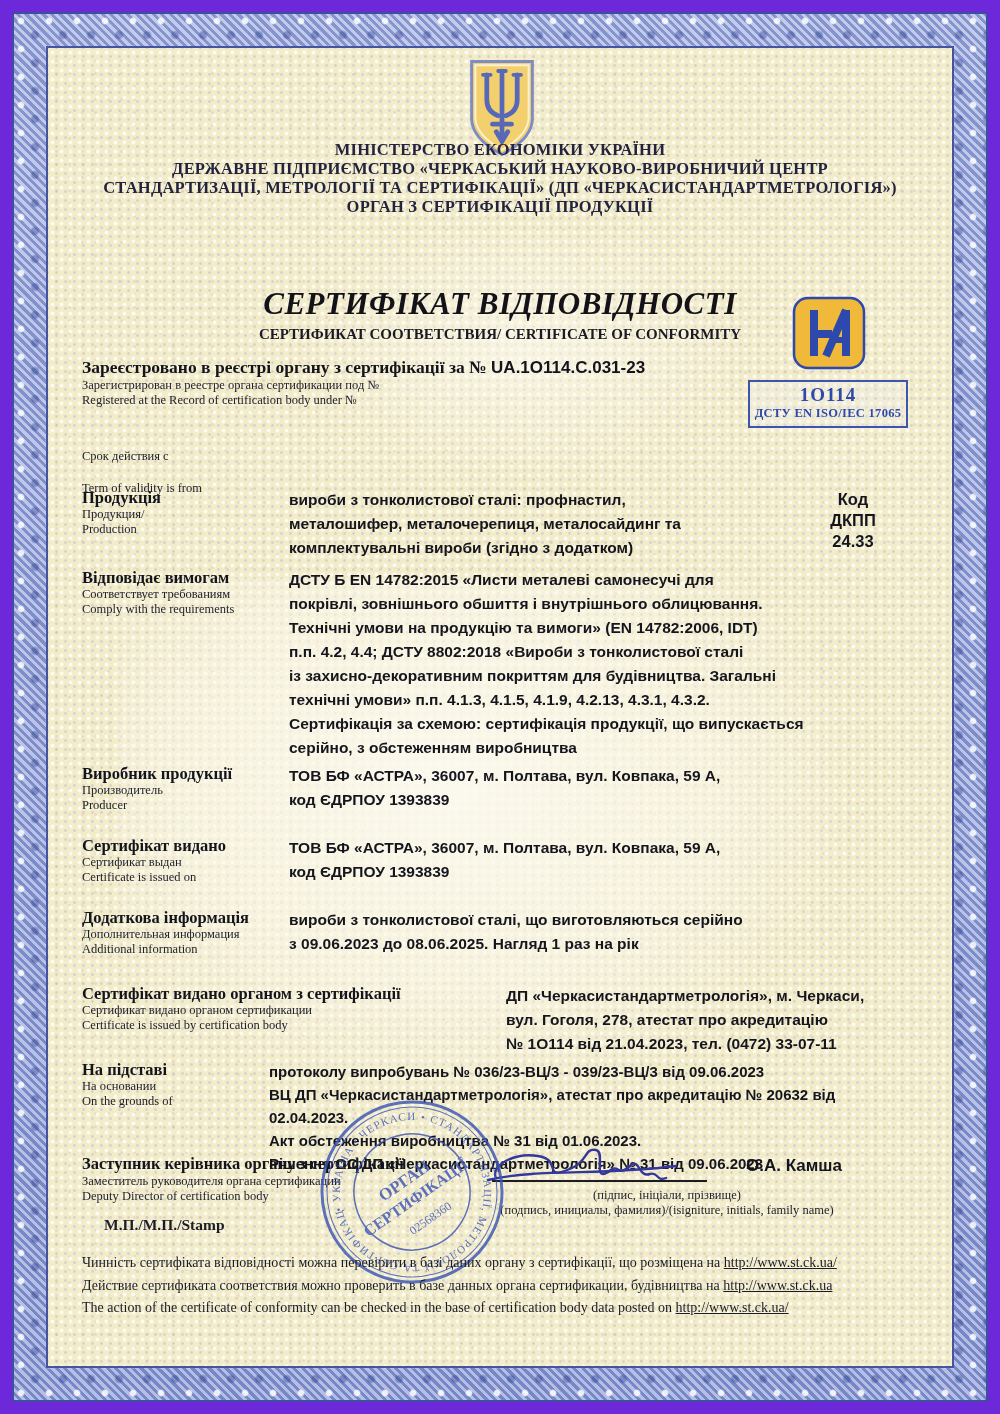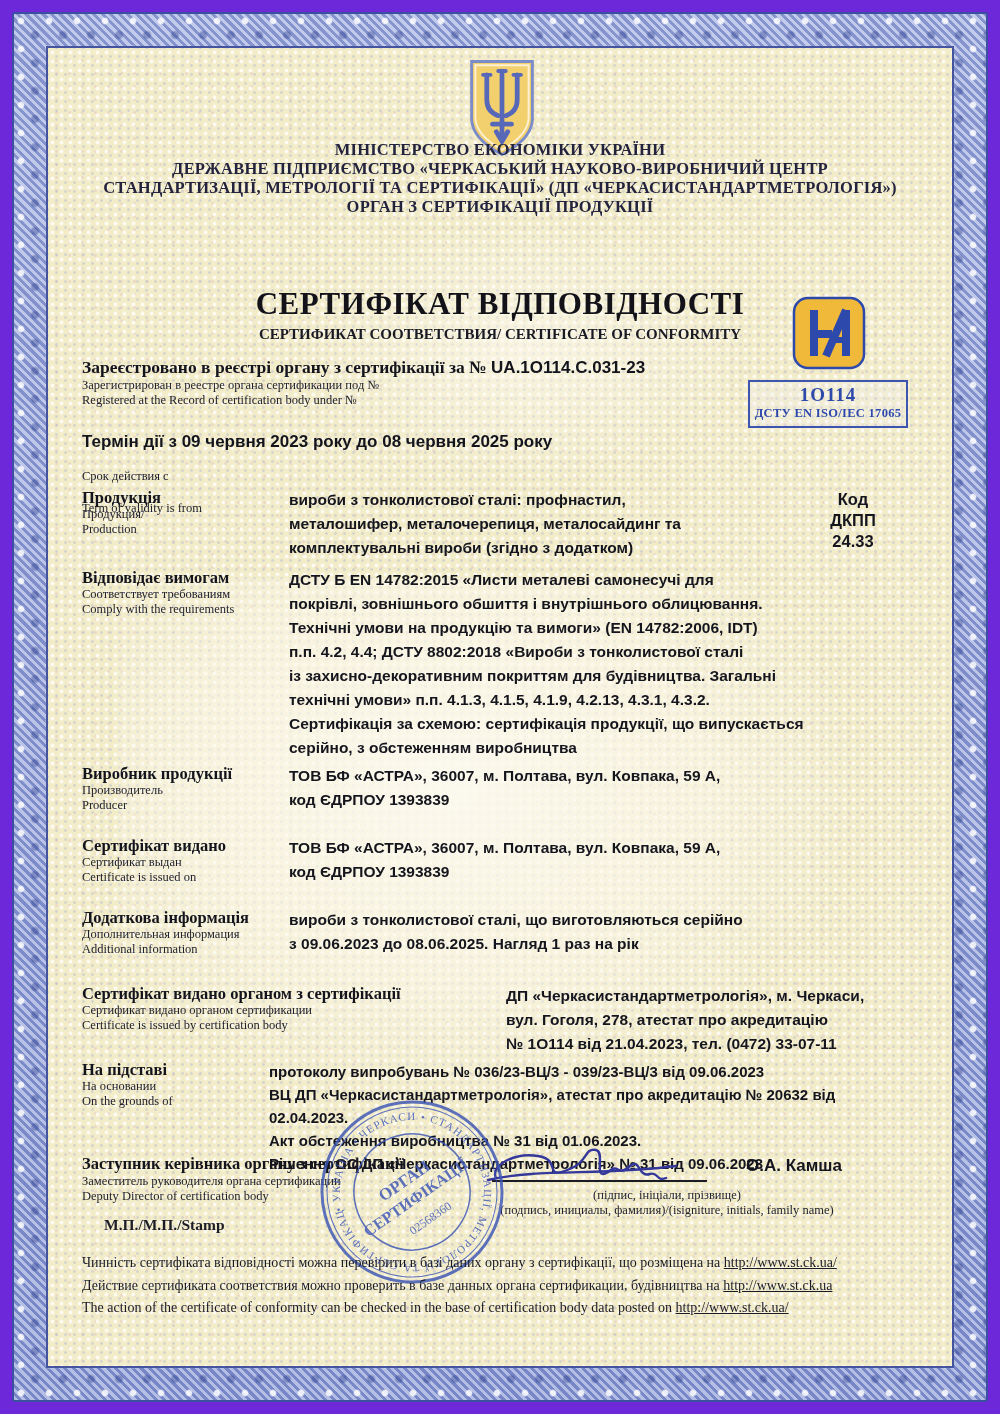--- a/index.html
+++ b/index.html
@@ -27,21 +27,21 @@
 
   .watermark{position:absolute;left:70px;top:530px;width:730px;height:520px;pointer-events:none;
     background:radial-gradient(ellipse at 45% 40%, rgba(252,250,240,.95) 0%, rgba(251,248,236,.55) 45%, rgba(251,248,236,0) 72%);}
   .watermark2{position:absolute;left:250px;top:170px;width:450px;height:260px;pointer-events:none;
     background:radial-gradient(ellipse, rgba(252,250,242,.6) 0%, rgba(252,250,242,0) 70%);}
 
   .abs{position:absolute;}
   .centered{left:0;right:0;text-align:center;}
 
   .ministry{top:92px;color:#23233d;font-weight:bold;font-size:16.5px;line-height:19px;letter-spacing:.2px;}
-  .cert-title{top:238px;font-weight:bold;font-size:31px;letter-spacing:.5px;color:#121218;}
+  .cert-title{top:238px;font-weight:bold;font-size:31px;letter-spacing:.5px;color:#121218;font-style:italic;}
   .cert-subtitle{top:278px;font-weight:bold;font-size:15px;color:#1a1a24;}
 
   .reg-block{top:309px;left:34px;right:240px;}
   .reg-main{font-weight:bold;font-size:17.5px;color:#14141c;}
   .reg-num{font-family:"Liberation Sans",sans-serif;font-weight:bold;font-size:17px;}
   .small-sub{font-size:12.5px;line-height:14.5px;color:#22222c;}
 
   .na-badge{left:744px;top:248px;width:74px;height:74px;}
   .code-box{left:700px;top:332px;width:156px;height:44px;border:2px solid #3d55b0;color:#2d49ac;
     text-align:center;font-weight:bold;background:rgba(240,240,250,.25);}
@@ -133,21 +133,20 @@
           <path d="M42 44 H54" stroke-width="6"></path>
         </g>
       </svg>
     </div>
     <div class="abs code-box">
       <div class="cb1">1О114</div>
       <div class="cb2">ДСТУ EN ISO/IEC 17065</div>
     </div>
 
     <div class="abs validity">
-      <div class="vmain">Термін дії з 09 червня 2023 року  до  08 червня 2025 року</div>
       <div class="small-sub">Срок действия с</div>
       <div class="small-sub">Term of validity is from</div>
     </div>
 
     <div class="row" style="top:440px">
       <div class="lc">
         <div class="lbl">Продукція</div>
         <div class="small-sub">Продукция/</div>
         <div class="small-sub">Production</div>
       </div>

